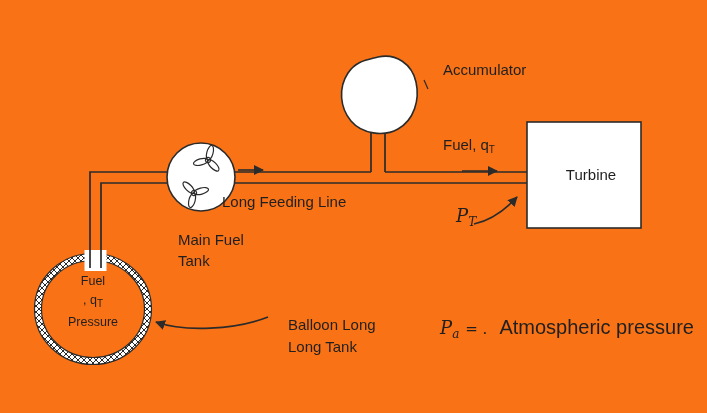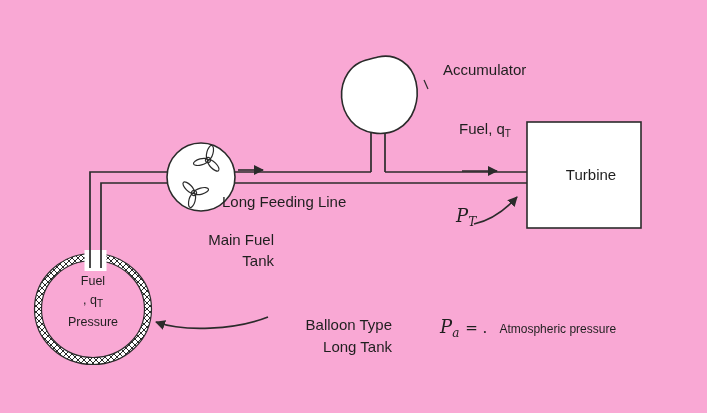--- a/index.html
+++ b/index.html
@@ -4,39 +4,39 @@
 <style>
   html, body {
     margin: 0;
     padding: 0;
     background: #ffffff;
   }
   .stage {
     position: relative;
     width: 707px;
     height: 413px;
-    background: #f9a8d4;
+    background: #f97316;
     overflow: hidden;
     font-family: "Liberation Sans", sans-serif;
     color: #1f1f1f;
   }
   .stage svg {
     position: absolute;
     left: 0;
     top: 0;
   }
   .lbl {
     position: absolute;
     font-size: 15px;
     line-height: 18px;
     white-space: nowrap;
     color: #1f1f1f;
   }
   .center-block {
-    text-align: right;
+    text-align: left;
     white-space: normal;
   }
   .turbine-box {
     position: absolute;
     left: 527px;
     top: 122px;
     width: 128px;
     height: 106px;
     display: flex;
     align-items: center;
@@ -67,21 +67,21 @@
   }
   .pa-row {
     position: absolute;
     left: 440px;
     top: 316px;
     white-space: nowrap;
   }
   .pa-row .atm {
     font-family: "Liberation Sans", sans-serif;
     font-style: normal;
-    font-size: 12px;
+    font-size: 20px;
     margin-left: 12px;
   }
   .pa-row .eq {
     font-style: normal;
     font-size: 15px;
     margin-left: 6px;
     font-family: "DejaVu Serif", serif;
   }
 </style>
 </head>
@@ -143,21 +143,21 @@
       <path d="M462,171 L497,171" marker-end="url(#ah)"></path>
       <path d="M474,224 C492,220 506,209 517,197" marker-end="url(#ah)"></path>
       <path d="M268,317 C235,330 184,332 156,322" marker-end="url(#ah)"></path>
     </g>
   </svg>
 
   <div class="lbl" style="left:443px; top:61px;">
     <span>Accumulator</span>
   </div>
 
-  <div class="lbl" style="left:443px; top:120px;margin-left:16px;">
+  <div class="lbl" style="left:443px; top:136px;">
     <span>Fuel, q</span><span class="sub">T</span>
   </div>
 
   <div class="turbine-box">
     <span class="lbl" style="position:static;">Turbine</span>
   </div>
 
   <div class="lbl" style="left:222px; top:193px;">
     <span>Long Feeding Line</span>
   </div>
@@ -167,21 +167,21 @@
     <div>Tank</div>
   </div>
 
   <div class="tank-text">
     <div>Fuel</div>
     <div><span>, q</span><span class="sub">T</span></div>
     <div>Pressure</div>
   </div>
 
   <div class="lbl center-block" style="left:288px; top:314px; width:104px; line-height:22px;">
-    <div>Balloon Type</div>
+    <div>Balloon Long</div>
     <div>Long Tank</div>
   </div>
 
   <div class="lbl math" style="left:456px; top:207px;">
     <span>P</span><span class="msub">T</span>
   </div>
 
   <div class="pa-row math">
     <span>P</span><span class="msub">a</span><span class="eq">= .</span><span class="atm">Atmospheric pressure</span>
   </div>

